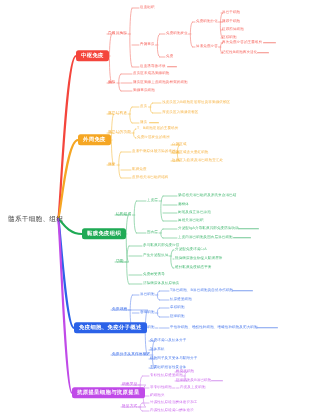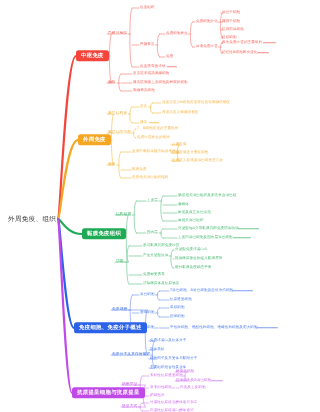--- a/index.html
+++ b/index.html
@@ -169,21 +169,21 @@
       <path d="M 172.5 388 L 175 388" fill="none" stroke="#d493ee" stroke-width="0.7" stroke-linecap="round"></path>
       <path d="M 176.5 388 L 179 388" fill="none" stroke="#d493ee" stroke-width="0.7" stroke-linecap="round"></path>
       <path d="M 142.3 396 L 149 396" fill="none" stroke="#d493ee" stroke-width="0.7" stroke-linecap="round"></path>
       <path d="M 145.39999999999998 407 L 121 407" fill="none" stroke="#d493ee" stroke-width="0.7" stroke-linecap="round"></path>
       <path d="M 142.3 403 C 139.3 403, 139.3 411, 142.3 411" fill="none" stroke="#d493ee" stroke-width="0.7" stroke-linecap="round"></path>
       <path d="M 138.3 407 L 140.8 407" fill="none" stroke="#d493ee" stroke-width="0.7" stroke-linecap="round"></path>
       <path d="M 142.3 403 L 149 403" fill="none" stroke="#d493ee" stroke-width="0.7" stroke-linecap="round"></path>
       <path d="M 142.3 411 L 149 411" fill="none" stroke="#d493ee" stroke-width="0.7" stroke-linecap="round"></path>
     </svg>
   <div id="nodes">
-      <div class="node root" style="left: 8px; top: 219px;">外周免疫、组织</div>
+      <div class="node root" style="left: 8px; top: 219px;">髓系干细胞、组织</div>
       <div class="node branch" style="left: 76px; top: 56px; background: rgb(244, 69, 60);">中枢免疫</div>
       <div class="node leaf l2" style="left: 108px; top: 34px; color: rgb(244, 69, 60); opacity: 0.95;">骨髓及胸腺</div>
       <div class="node leaf" style="left: 140px; top: 8px; color: rgb(244, 69, 60); opacity: 0.85;">造血组织</div>
       <div class="node leaf" style="left: 140px; top: 45px; color: rgb(244, 69, 60); opacity: 0.85;">骨髓基质</div>
       <div class="node leaf" style="left: 166px; top: 34px; color: rgb(244, 69, 60); opacity: 0.85;">免疫细胞发生</div>
       <div class="node leaf" style="left: 196px; top: 22px; color: rgb(244, 69, 60); opacity: 0.85;">免疫细胞分化</div>
       <div class="node leaf" style="left: 222px; top: 13px; color: rgb(244, 69, 60); opacity: 0.85;">淋巴干细胞</div>
       <div class="node leaf" style="left: 222px; top: 22px; color: rgb(244, 69, 60); opacity: 0.85;">髓系干细胞</div>
       <div class="node leaf" style="left: 222px; top: 30px; color: rgb(244, 69, 60); opacity: 0.85;">红系前体细胞</div>
       <div class="node leaf" style="left: 222px; top: 38px; color: rgb(244, 69, 60); opacity: 0.85;">巨核细胞</div>

